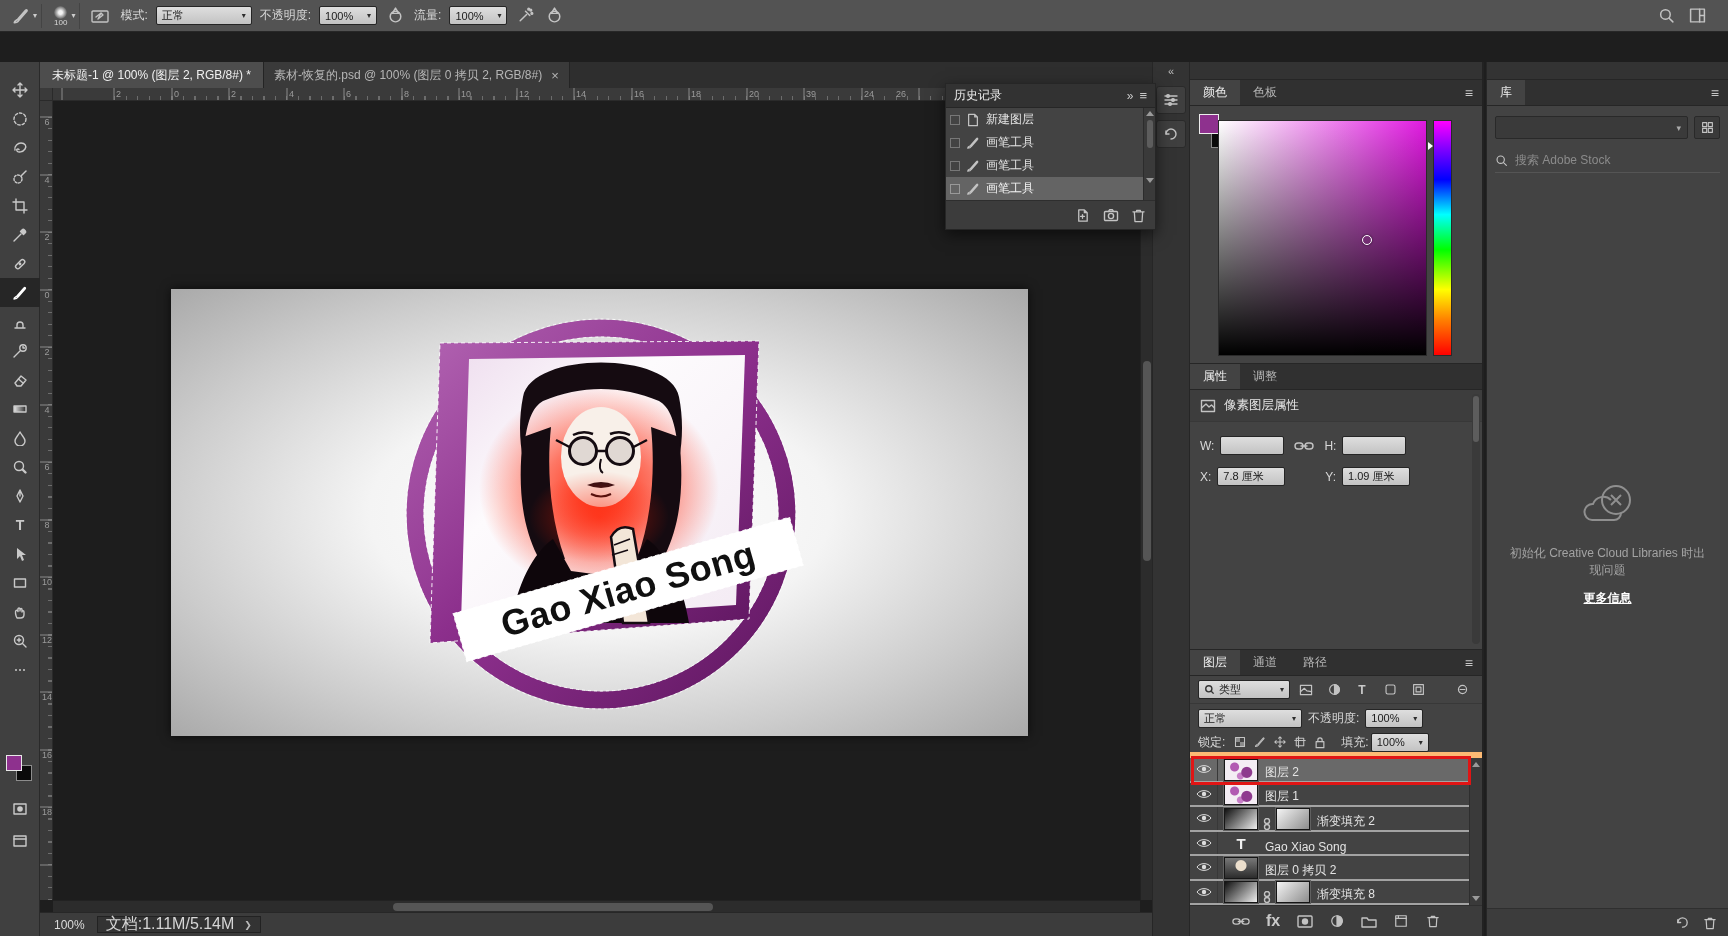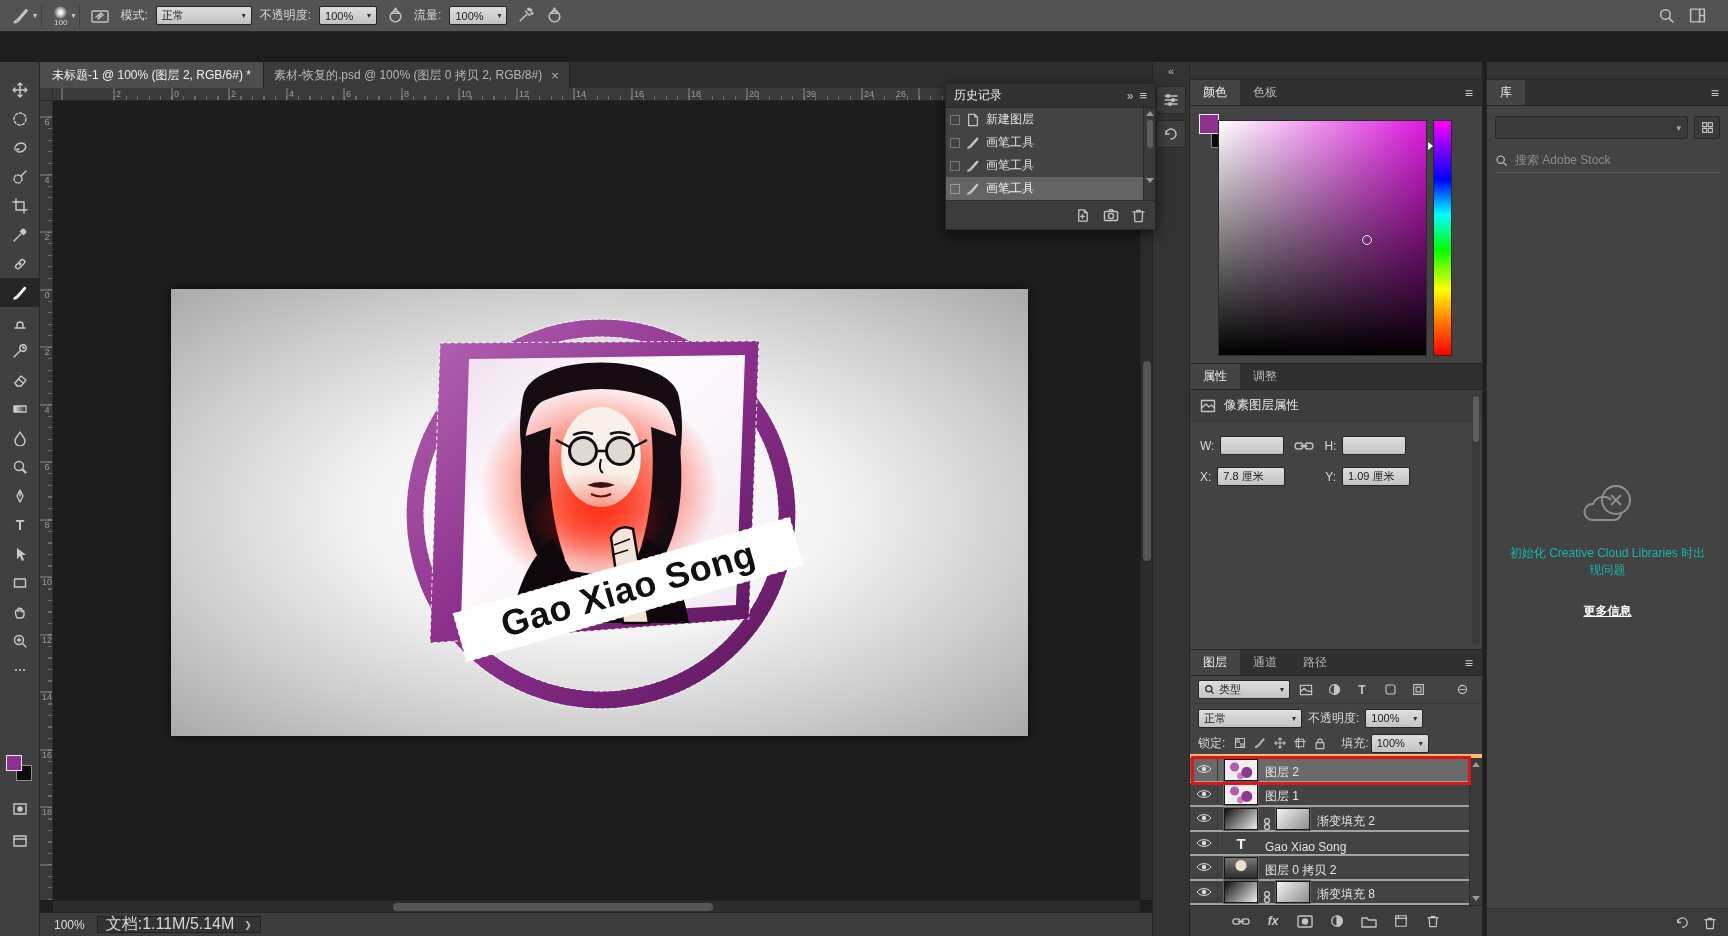--- a/index.html
+++ b/index.html
@@ -272,21 +272,21 @@
   <div class="toolbtn abs" style="left:0;top:764px">
       <svg width="16" height="16" viewBox="0 0 16 16">
         <rect x="2" y="3" width="12" height="10"></rect>
         <path d="M2 6 H14"></path>
       </svg>
     </div>
 </div>
 
 <div class="abs flex" id="tabbar" style="left:40px;top:62px;width:1112px;height:26px;background:#2e2e2e;align-items:stretch">
   <div class="flex" style="background:#4d4d4d;padding:0 12px;border-right:1px solid #242424">
-    <span style="font-size:12px;color:#f0f0f0;white-space:nowrap">未标题-1 @ 100% (图层 2, RGB/6#) *</span>
+    <span style="font-size:12px;color:#f0f0f0;white-space:nowrap">未标题-1 @ 100% (图层 2, RGB/8#) *</span>
   </div>
   <div class="flex" style="background:#3a3a3a;padding:0 10px;border-right:1px solid #242424;gap:9px">
     <span style="font-size:12px;color:#b5b5b5;white-space:nowrap">素材-恢复的.psd @ 100% (图层 0 拷贝 2, RGB/8#)</span>
     <span style="color:#b5b5b5;font-size:13px">×</span>
   </div>
 </div>
 
 <div class="abs" style="left:40px;top:88px;width:13px;height:13px;background:#3a3a3a;border-right:1px solid #2a2a2a;border-bottom:1px solid #2a2a2a"></div>
 <div class="abs" id="ruler-h" style="left:53px;top:88px;width:1087px;height:13px;background:#3a3a3a;border-bottom:1px solid #2a2a2a;background-image:repeating-linear-gradient(90deg,#8a8a8a 0 1px,transparent 1px 57.5px),repeating-linear-gradient(90deg,#6c6c6c 0 1px,transparent 1px 11.5px);background-size:100% 100%,100% 35%;background-position:60.5px 0,60.5px 100%;background-repeat:repeat,no-repeat;overflow:hidden">
   <span class="hnum" style="left:63px">2</span>
@@ -602,21 +602,21 @@
     <div class="well" style="width:104px">
         <span>正常</span>
         <span class="dd">▾</span>
       </div>
     <span class="lbl">不透明度:</span>
     <div class="well" style="width:58px">
         <span>100%</span>
         <span class="dd">▾</span>
       </div>
   </div>
-  <div class="flex" style="height:26px;padding:0 8px;gap:2px;border-bottom:4px solid #fdba74">
+  <div class="flex" style="height:26px;padding:0 8px;gap:2px;border-bottom:6px solid #fdba74">
     <span class="lbl" style="margin-right:4px">锁定:</span>
     <div class="mini-btn" style="width:18px">
         <svg width="12" height="12" viewBox="0 0 16 16" class="icon-svg">
           <path d="M2 2 H8 V8 H2 Z M8 8 H14 V14 H8 Z" fill="#8b8b8b" stroke="none"></path>
           <rect x="2" y="2" width="12" height="12"></rect>
         </svg>
       </div>
     <div class="mini-btn" style="width:18px">
         <svg width="12" height="12" viewBox="0 0 16 16" class="icon-svg">
           <path d="M2 14 C2 12 4 12 5 11 L12 3 C13 2 14 3 13 4 L6 12 C5.5 13 5 14 2 14 Z"></path>
@@ -727,21 +727,21 @@
 
   <div class="flex" style="height:31px;border-top:1px solid #2f2f2f;background:#3c3c3c;justify-content:flex-end;gap:10px;padding-right:38px">
     <div class="bb-icon">
         <svg width="18" height="11" viewBox="0 0 20 12" class="icon-svg">
           <rect x="1" y="3" width="8" height="6" rx="3"></rect>
           <rect x="11" y="3" width="8" height="6" rx="3"></rect>
           <path d="M7 6 H13"></path>
         </svg>
       </div>
     <div class="bb-icon">
-        <span style="font-size:12px;font-style:italic;color:#c9c9c9;font-weight:bold">fx</span>
+        <span style="font-size:16px;color:#c9c9c9;font-weight:bold">fx</span>
       </div>
     <div class="bb-icon">
         <svg width="16" height="13" viewBox="0 0 16 13" class="icon-svg">
           <rect x="1" y="1" width="14" height="11" rx="1"></rect>
           <circle cx="8" cy="6.5" r="3.2" fill="#c3c3c3" stroke="none"></circle>
         </svg>
       </div>
     <div class="bb-icon">
         <svg width="14" height="14" viewBox="0 0 16 16" class="icon-svg">
           <circle cx="8" cy="8" r="6"></circle>
@@ -799,22 +799,22 @@
       </svg>
     <span style="font-size:12px;color:#8b8b8b">搜索 Adobe Stock</span>
   </div>
   <div style="position:absolute;left:0;top:420px;width:100%;text-align:center;padding:0 22px">
     <svg width="56" height="46" viewBox="0 0 56 46" style="stroke:#8f8f8f;fill:none;stroke-width:2;margin:0 auto 14px;display:inline-block">
       <circle cx="36" cy="18" r="14"></circle>
       <path d="M31 13 L41 23 M41 13 L31 23"></path>
       <path d="M12 38 a8 8 0 0 1 1 -16 a11 11 0 0 1 18 -4"></path>
       <path d="M12 38 H34 a7 7 0 0 0 7 -7"></path>
     </svg>
-    <div style="font-size:12px;color:#14b8a6;line-height:17px">初始化 Creative Cloud Libraries 时出现问题</div>
-    <div style="margin-top:24px;font-size:12px;color:#ffffff;font-weight:bold;text-decoration:underline">更多信息</div>
+    <div style="font-size:12px;color:#a3a3a3;line-height:17px">初始化 Creative Cloud Libraries 时出现问题</div>
+    <div style="margin-top:11px;font-size:12px;color:#ffffff;font-weight:bold;text-decoration:underline">更多信息</div>
   </div>
   <div class="flex" style="position:absolute;left:0;bottom:0;width:100%;height:28px;border-top:1px solid #2f2f2f;background:#3c3c3c;justify-content:flex-end;gap:14px;padding-right:12px">
     <svg width="15" height="15" viewBox="0 0 16 16" class="icon-svg">
         <path d="M3 8 A5 5 0 1 1 8 13"></path>
         <path d="M3 5 V8 H6"></path>
       </svg>
     <svg width="12" height="14" viewBox="0 0 14 16" class="icon-svg">
         <path d="M2.5 4 H11.5 L10.8 14.5 H3.2 Z M1 4 H13 M5 4 V2.5 H9 V4"></path>
       </svg>
   </div>

